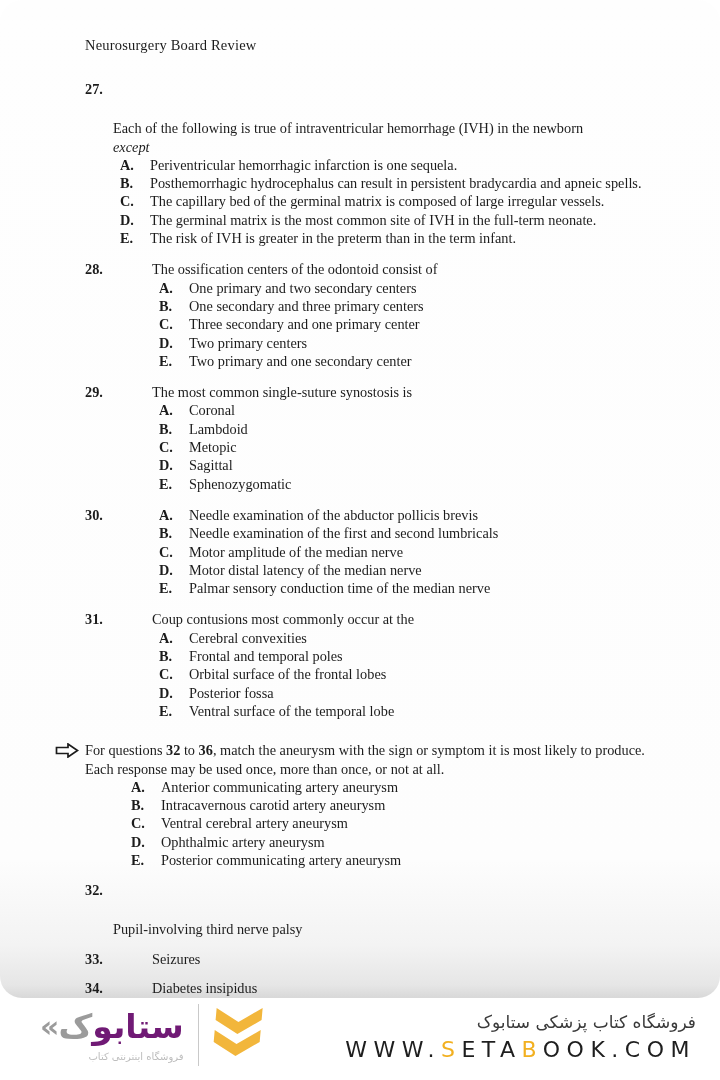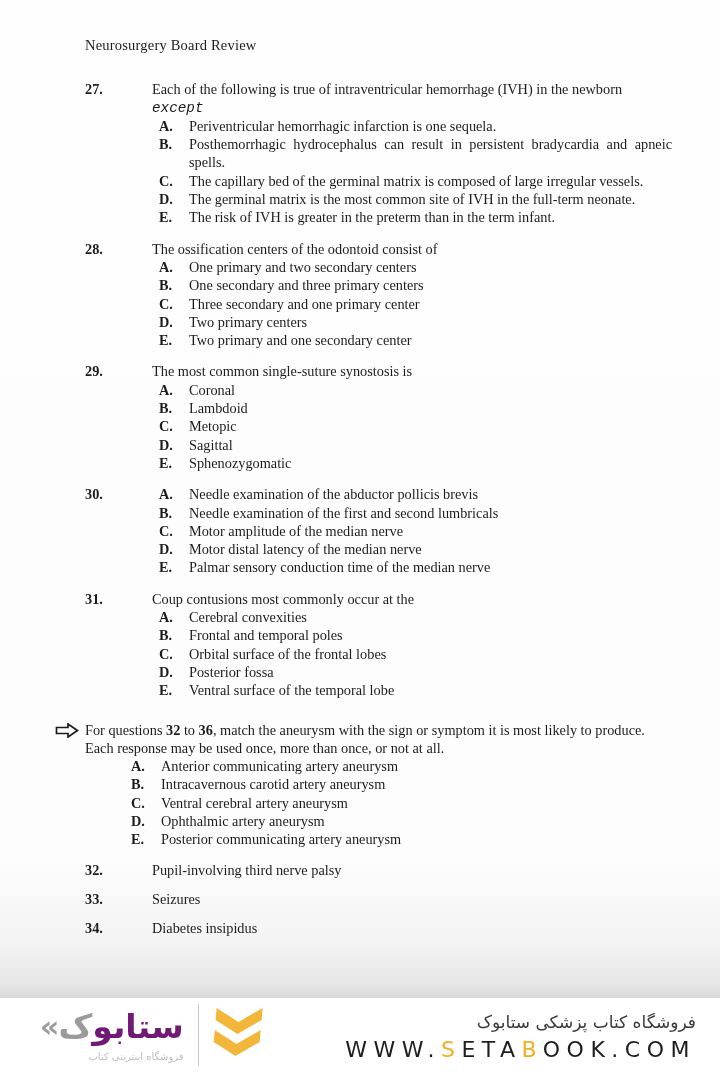--- a/index.html
+++ b/index.html
@@ -8,51 +8,52 @@
     background:#ffffff;
     font-family:"Liberation Serif", serif;
     color:#1c1c1c;
     overflow:hidden;
   }
   .scan-page{
     position:relative;
     width:720px;height:998px;
     background:linear-gradient(180deg,#fefefe 0px,#fdfdfd 860px,#f3f3f3 945px,#e6e6e6 985px,#d9d9d9 997px);
     box-sizing:border-box;
+    border-radius:22px;
   }
   .content{
     box-sizing:border-box;
     padding:36px 48px 0 85px;
     font-size:14.3px;
     line-height:18.3px;
   }
   .book-header{
     font-size:14.5px;
     margin-bottom:26px;
     letter-spacing:.2px;
   }
   .q{margin-top:13px;display:flex;}
-  .q.first{margin-top:0;}
+  .q.first{margin-top:0;flex-direction:column;}
   .q-num{width:39px;font-weight:bold;flex:0 0 39px;}
   .q-body{flex:1;max-width:548px;margin-left:28px;}
   .q-stem{}
-  .q-stem-italic{font-style:italic;font-family:Liberation Mono, monospace;}
+  .q-stem-italic{font-style:italic;}
   .opts{margin-left:7px;}
   .opt{display:flex;}
   .opt-letter{width:30px;flex:0 0 30px;font-weight:bold;}
   .opt-text{flex:1;max-width:500px;text-align:justify;}
   .match-block{margin-top:21px;position:relative;}
   .match-intro{max-width:570px;margin:0;}
   .match-intro b{font-weight:bold;}
   .match-opts{margin-left:46px;margin-top:0;}
   .arrow-wrap{
     position:absolute;left:-30px;top:2px;width:24px;height:15px;
   }
   .short-q{margin-top:11px;display:flex;}
-  .short-q.first{margin-top:12px;}
+  .short-q.first{margin-top:12px;flex-direction:column;}
   
   .footer{
     position:relative;
     width:720px;height:82px;
     background:#ffffff;
     font-family:"DejaVu Sans", sans-serif;
   }
   .logo-group{
     position:absolute;left:40px;top:6px;
     display:flex;align-items:center;

